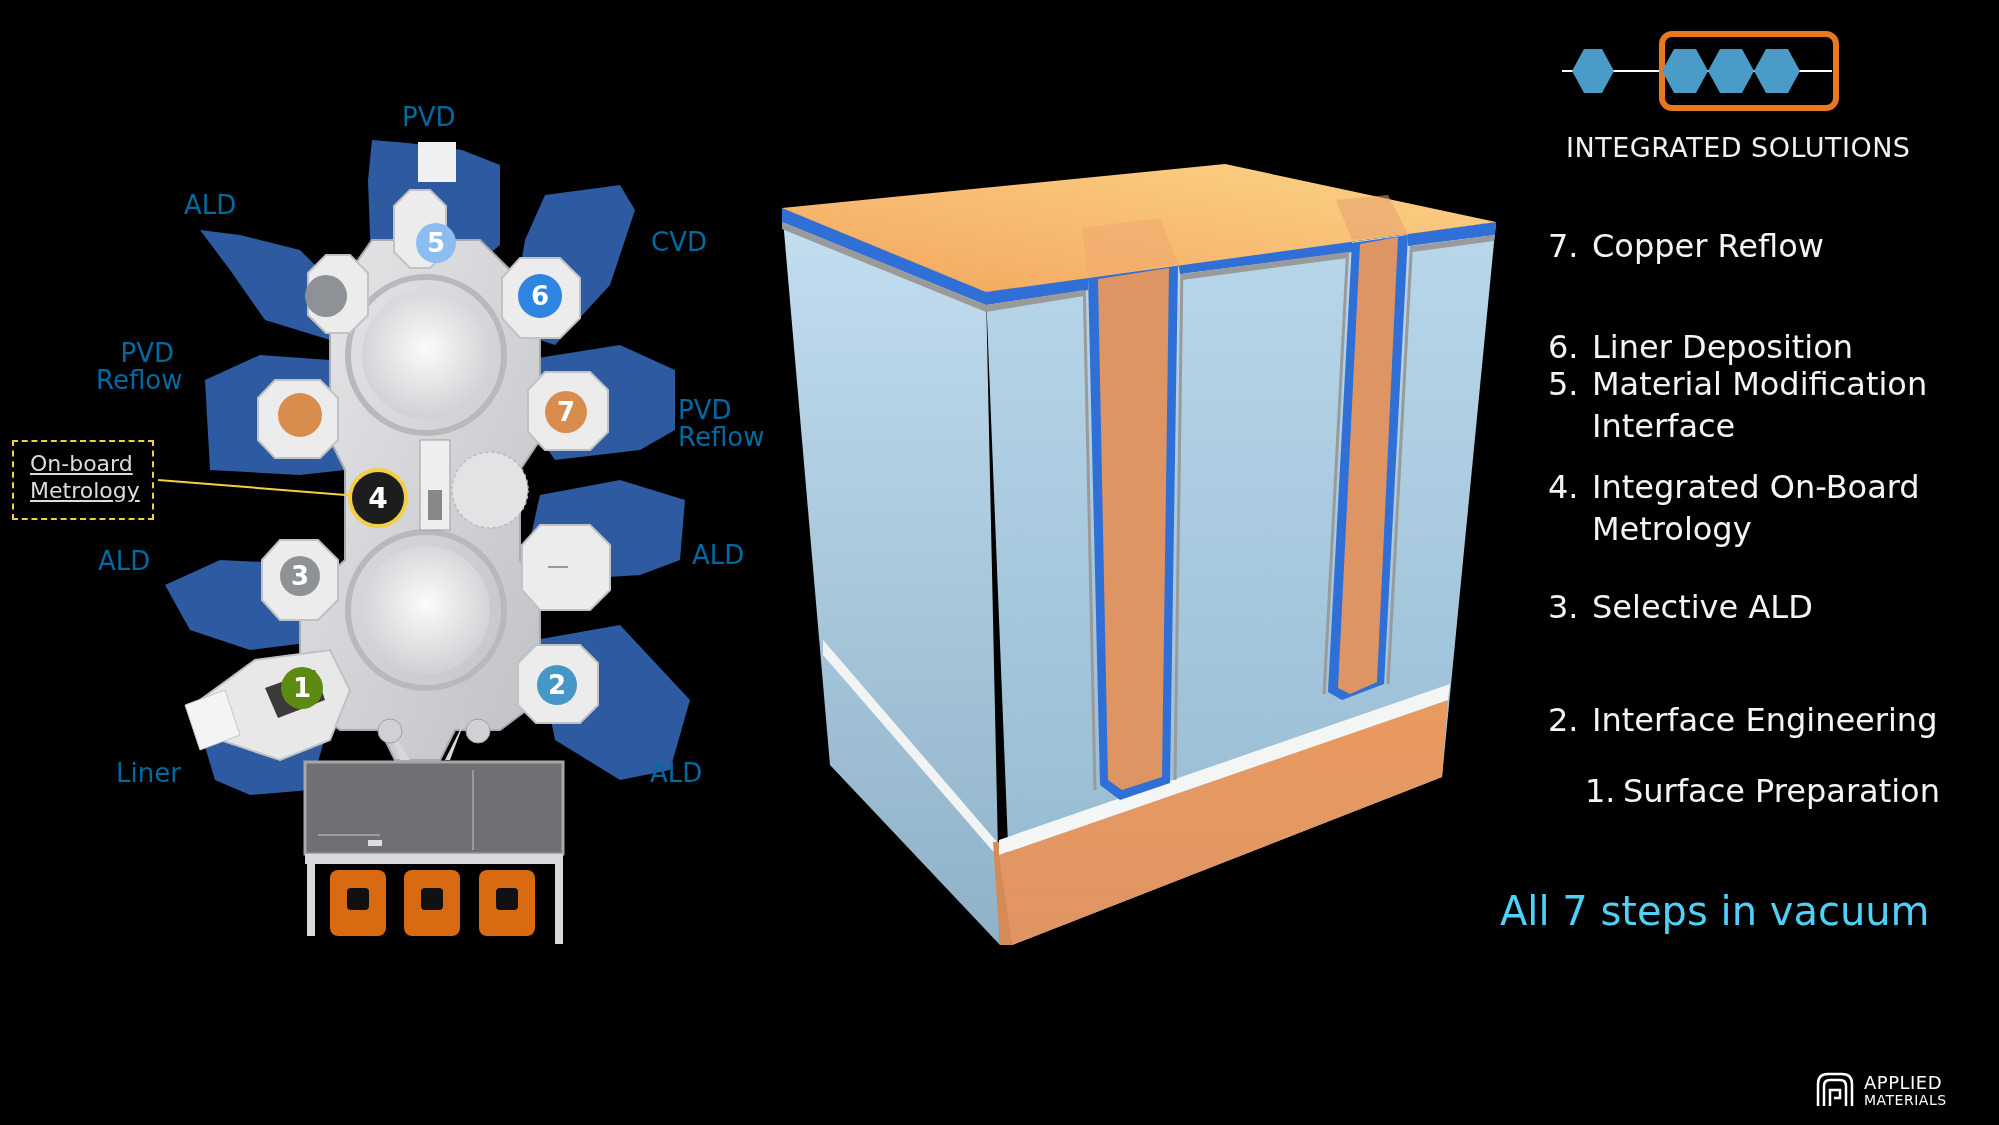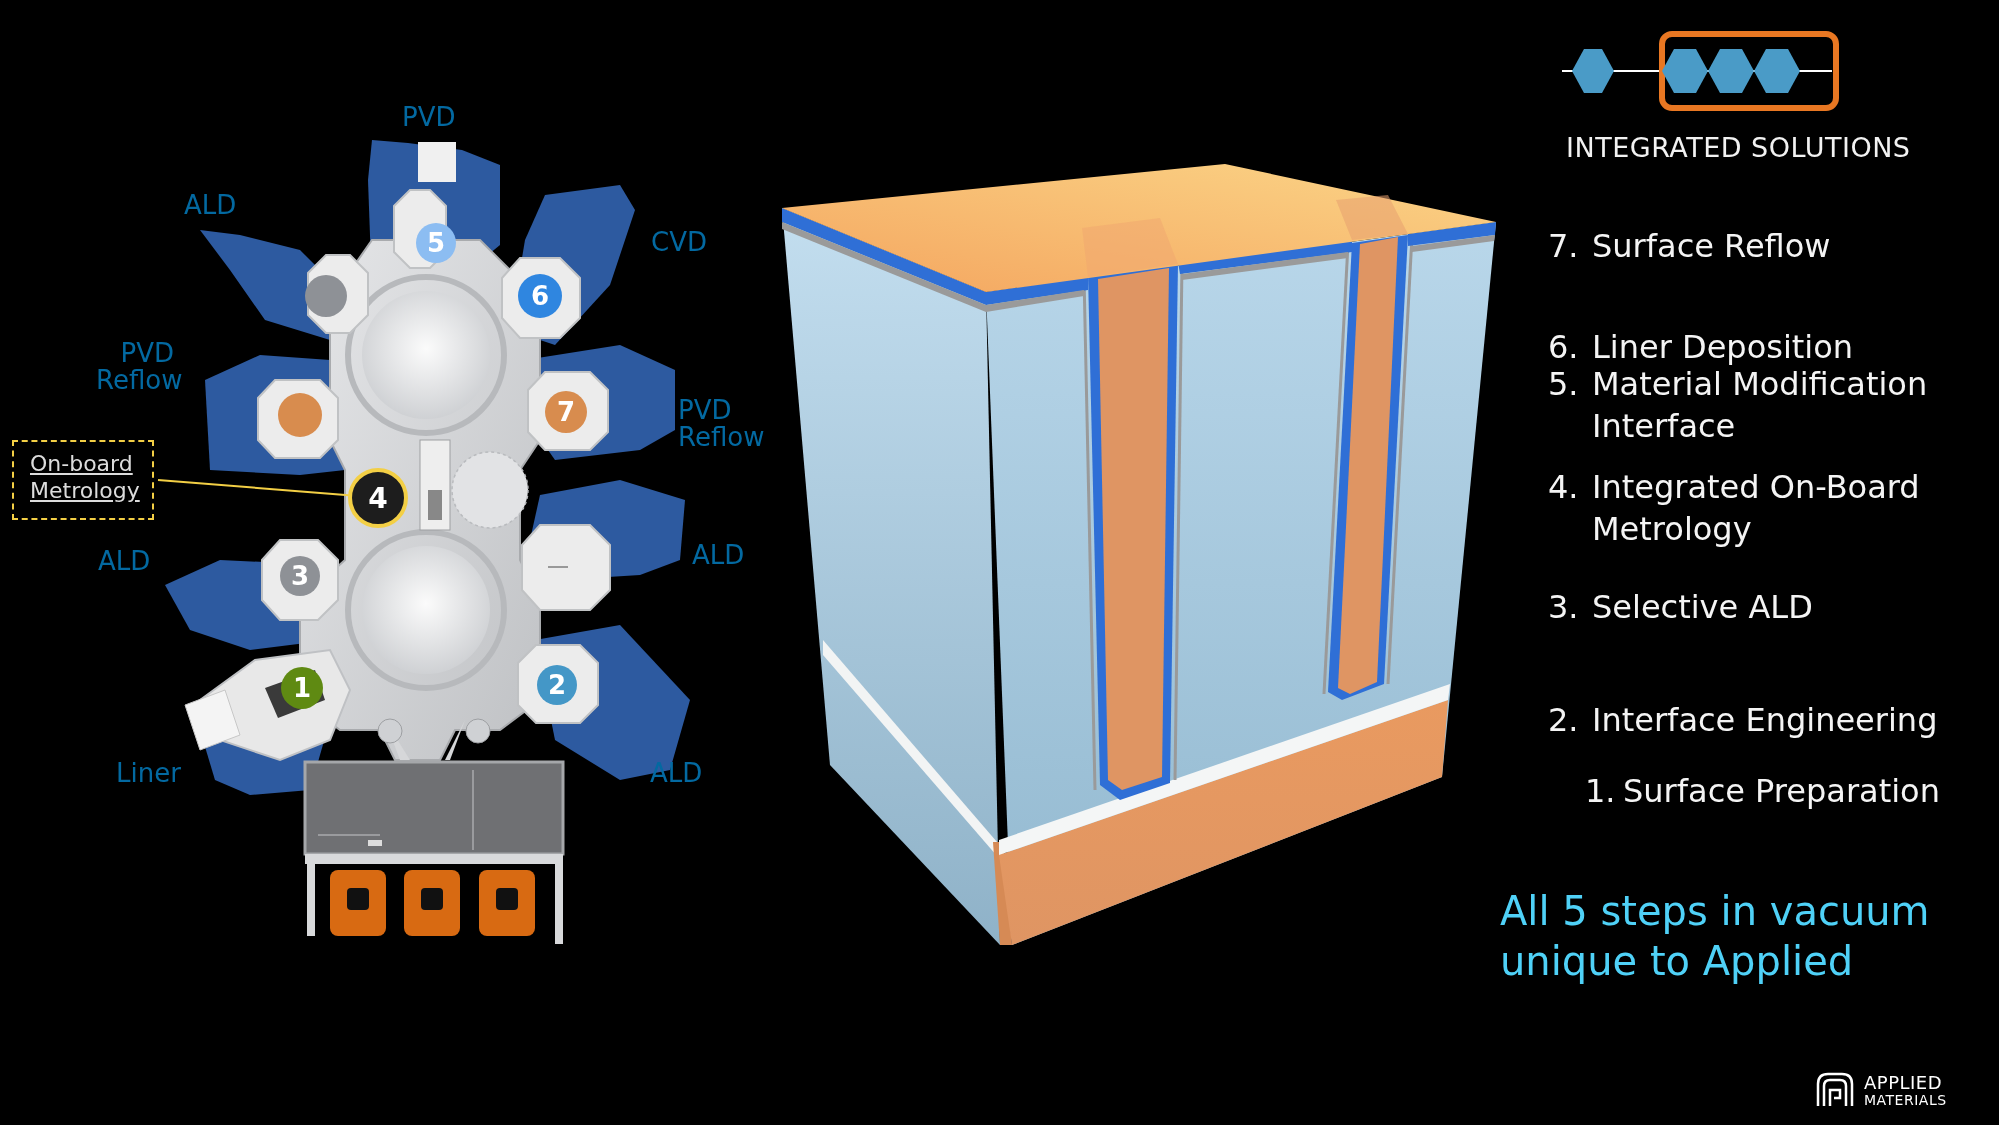--- a/index.html
+++ b/index.html
@@ -214,21 +214,21 @@
   <polygon points="1412,246 1495,235 1494,241 1412,252" fill="#9a9a9a"></polygon>
 
   <polygon points="782,208 1225,164 1496,222 986,292" fill="url(#topg)"></polygon>
 
   <polygon points="1088,277 1178,264 1160,218 1082,228" fill="#f0a870" opacity="0.55"></polygon>
   <polygon points="1352,240 1408,234 1388,195 1336,200" fill="#e8a070" opacity="0.55"></polygon>
 </svg>
 
 <div class="step-list">
   <div class="step" style="top:0px;">
-    <span class="num">7.</span><span>Surface Reflow</span>
+    <span class="num">7.</span><span>Copper Reflow</span>
   </div>
   <div class="step" style="top:69px;margin-top:32px;">
     <span class="num">6.</span><span>Liner Deposition</span>
   </div>
   <div class="step" style="top:138px;">
     <span class="num">5.</span><span>Material Modification</span>
     <span class="cont">Interface</span>
   </div>
   <div class="step" style="top:241px;">
     <span class="num">4.</span><span>Integrated On-Board</span>
@@ -239,22 +239,21 @@
   </div>
   <div class="step" style="top:474px;">
     <span class="num">2.</span><span>Interface Engineering</span>
   </div>
   <div class="step" style="top:545px;margin-left:37px;">
     <span class="num" style="width:38px;">1.</span><span>Surface Preparation</span>
   </div>
 </div>
 
 <div class="tagline">
-  <span>All 5 steps in vacuum</span><br>
-  <span>unique to Applied</span>
+  <span>All 7 steps in vacuum</span><br>
 </div>
 
 <svg id="logo-svg" style="left:1814px; top:1072px;" width="44" height="36" viewBox="0 0 44 36">
   <g fill="none" stroke="#fff" stroke-width="2.5">
     <path d="M4,34 V12 Q4,2 14,2 H28 Q38,2 38,12 V34"></path>
     <path d="M10,34 V14 Q10,8 16,8 H26 Q32,8 32,14 V34"></path>
     <path d="M16,34 V18 H26 V26 H20"></path>
   </g>
 </svg>
 <div class="logo-text">

